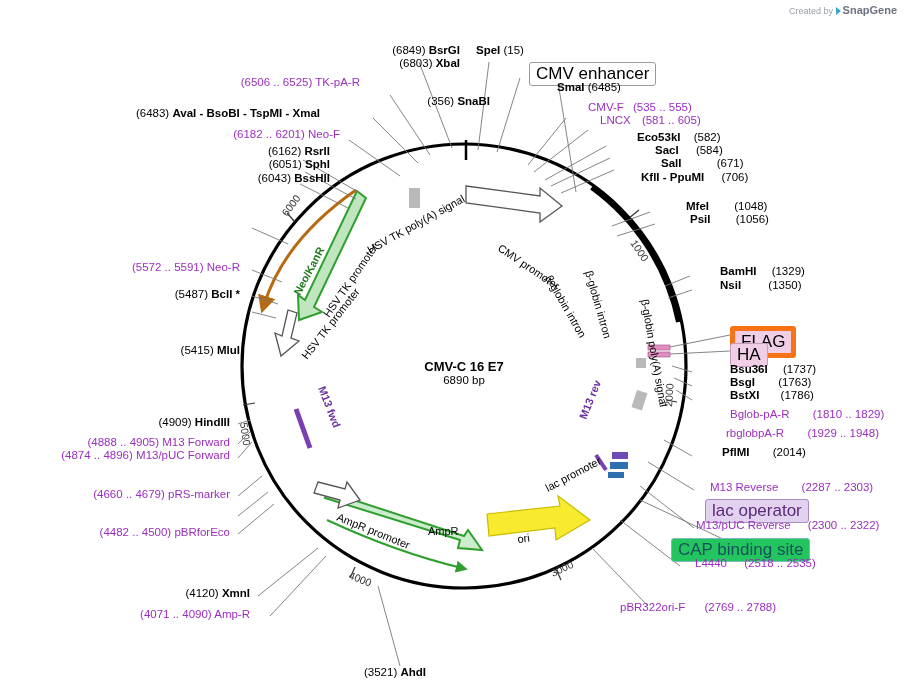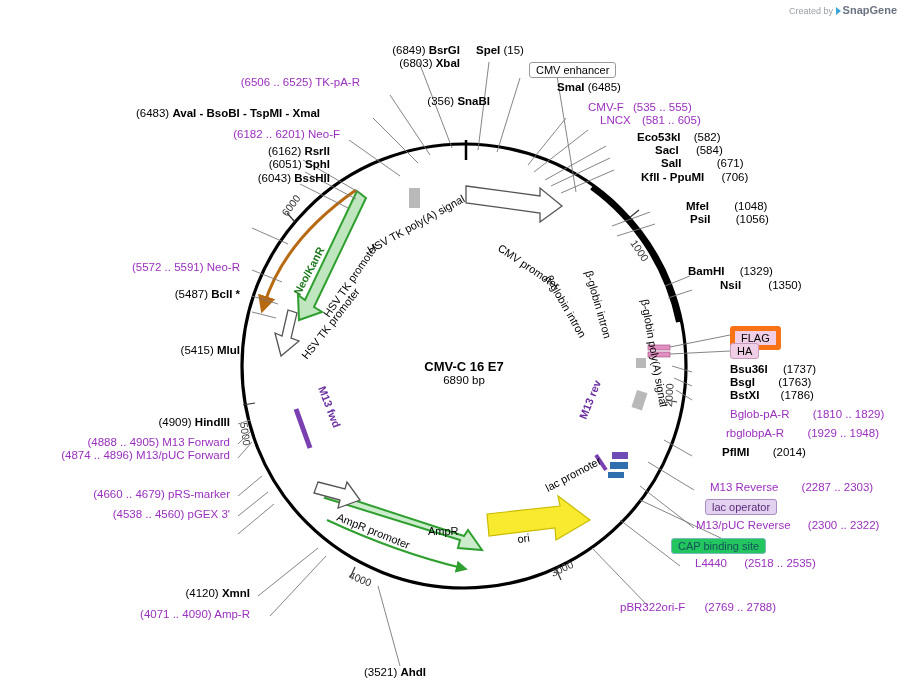--- a/index.html
+++ b/index.html
@@ -17,21 +17,21 @@
   .lbl{position:absolute;white-space:nowrap;font-size:11.5px;line-height:13px;}
   .lbl.black{color:#000;}
   .lbl.purple{color:#9b2fbe;}
   .b{font-weight:bold;}
   .r{ text-align:right; }
 
   .brand{position:absolute;right:8px;top:4px;font-size:9px;color:#9aa0a6;}
   .brand .sg{font-size:11px;font-weight:bold;color:#6b7280;}
   .brand .tri{display:inline-block;width:0;height:0;border-left:5px solid #3aa3d8;border-top:4px solid transparent;border-bottom:4px solid transparent;margin-right:2px;vertical-align:-1px;}
 
-  .tag{position:absolute;font-size:11px;padding:1px 6px;border-radius:3px;white-space:nowrap;}
+  .tag{position:absolute;font-size:17px;padding:1px 6px;border-radius:3px;white-space:nowrap;}
   .tag.flag{background:#f0cfe6;border:5px solid #f97316;}
   .tag.ha{background:#f0cfe6;border:1px solid #c79bbd;}
   .tag.cmvenh{background:#ffffff;border:1px solid #9a9a9a;}
   .tag.lacop{background:#e3d2ef;border:1px solid #a98cc4;color:#5b2a7a;}
   .tag.cap{background:#22c55e;border:1px solid #7fb8bd;color:#17525c;}
 
   .center-title{position:absolute;text-align:center;width:240px;font-weight:bold;font-size:13px;}
   .center-sub{position:absolute;text-align:center;width:240px;font-size:11.5px;}
 
   .ringtxt{font-size:11px;fill:#000;font-family:"Liberation Sans", sans-serif;}
@@ -266,21 +266,21 @@
   </div>
 
   <div class="lbl black" style="left:686px;top:200px;">
     <span class="b">MfeI</span>
     <span style="margin-left:22px">(1048)</span>
   </div>
   <div class="lbl black" style="left:690px;top:213px;">
     <span class="b">PsiI</span>
     <span style="margin-left:22px">(1056)</span>
   </div>
-  <div class="lbl black" style="left:688px;top:265px;">
+  <div class="lbl black" style="left:720px;top:265px;">
     <span class="b">BamHI</span>
     <span style="margin-left:12px">(1329)</span>
   </div>
   <div class="lbl black" style="left:720px;top:279px;">
     <span class="b">NsiI</span>
     <span style="margin-left:24px">(1350)</span>
   </div>
   <div class="lbl black" style="left:730px;top:363px;">
     <span class="b">Bsu36I</span>
     <span style="margin-left:12px">(1737)</span>
@@ -343,23 +343,23 @@
     <span>M13 Forward</span>
   </div>
   <div class="lbl purple r" style="left:5px;top:449px;width:225px;">
     <span>(4874 .. 4896)</span>
     <span>M13/pUC Forward</span>
   </div>
   <div class="lbl purple r" style="left:30px;top:488px;width:200px;">
     <span>(4660 .. 4679)</span>
     <span>pRS-marker</span>
   </div>
-  <div class="lbl purple r" style="left:30px;top:508px;width:200px;">
-    <span>(4538 .. 4560)</span>
-    <span>pGEX 3'</span>
+  <div class="lbl purple r" style="left:30px;top:526px;width:200px;">
+    <span>(4482 .. 4500)</span>
+    <span>pBRforEco</span>
   </div>
   <div class="lbl black r" style="left:60px;top:587px;width:190px;">
     <span>(4120)</span>
     <span class="b">XmnI</span>
   </div>
   <div class="lbl purple r" style="left:40px;top:608px;width:210px;">
     <span>(4071 .. 4090)</span>
     <span>Amp-R</span>
   </div>
 

